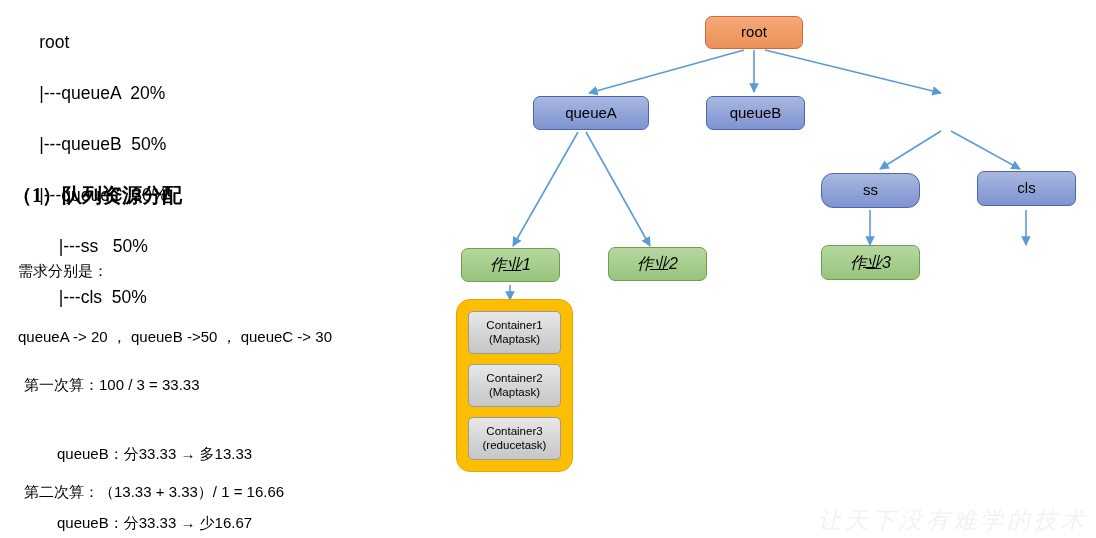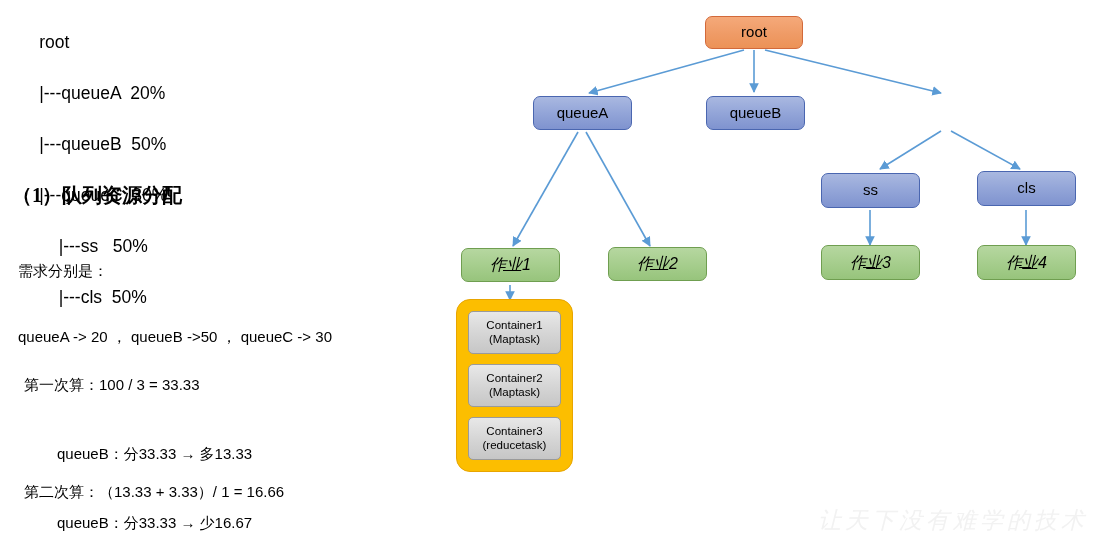--- a/index.html
+++ b/index.html
@@ -228,52 +228,49 @@
         <line x1="1026" y1="210" x2="1026" y2="245"></line>
 
         <line x1="510" y1="285" x2="510" y2="300"></line>
       </g>
     </svg>
 
     <div class="node node-root" style="left:705px; top:16px; width:98px; height:33px;">
       <span>root</span>
     </div>
 
-    <div class="node node-queue" style="left:533px; top:96px; width:99px; height:34px;">
+    <div class="node node-queue" style="left:533px; top:96px; width:116px; height:34px;">
       <span>queueA</span>
     </div>
 
     <div class="node node-queue" style="left:706px; top:96px; width:99px; height:34px;">
       <span>queueB</span>
     </div>
 
 
-    <div class="node node-queue" style="left:821px; top:173px; width:99px; height:35px;">
+    <div class="node node-queue" style="left:821px; top:173px; width:99px; height:35px;border-radius:12px;">
       <span>ss</span>
     </div>
 
     <div class="node node-queue" style="left:977px; top:171px; width:99px; height:35px;">
       <span>cls</span>
     </div>
 
     <div class="node node-job" style="left:461px; top:248px; width:99px; height:34px;">
       <span class="job-label">作业1</span>
     </div>
 
     <div class="node node-job" style="left:608px; top:247px; width:99px; height:34px;">
       <span class="job-label">作业2</span>
     </div>
 
     <div class="node node-job" style="left:821px; top:245px; width:99px; height:35px;">
       <span class="job-label">作业3</span>
     </div>
 
-    <div class="node node-job" style="left:977px; top:245px; width:99px; height:35px;">
-      <span class="job-label">作业4</span>
-    </div>
 
     <div class="container-group" style="left:456px; top:299px; width:117px; height:173px;">
       <div class="container-box">
         <span>Container1</span>
         <span>(Maptask)</span>
       </div>
       <div class="container-box">
         <span>Container2</span>
         <span>(Maptask)</span>
       </div>

